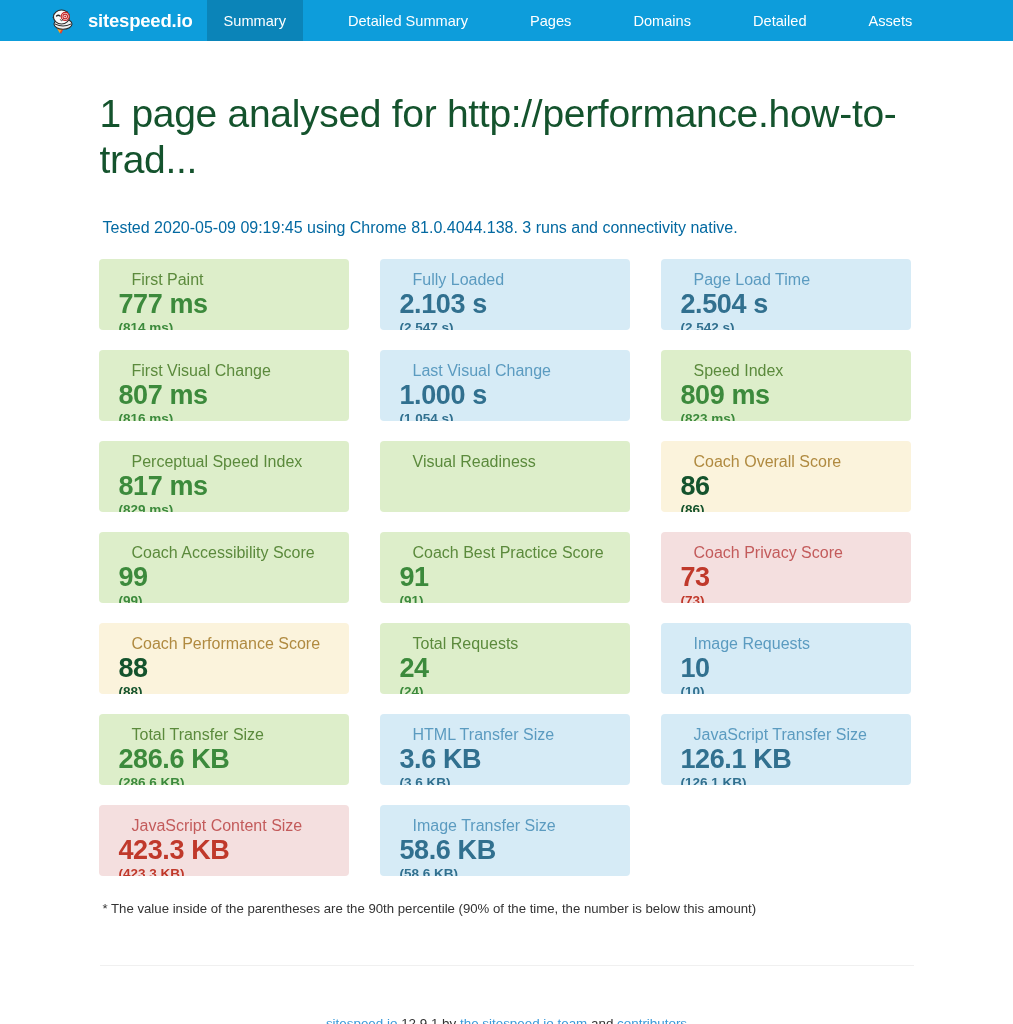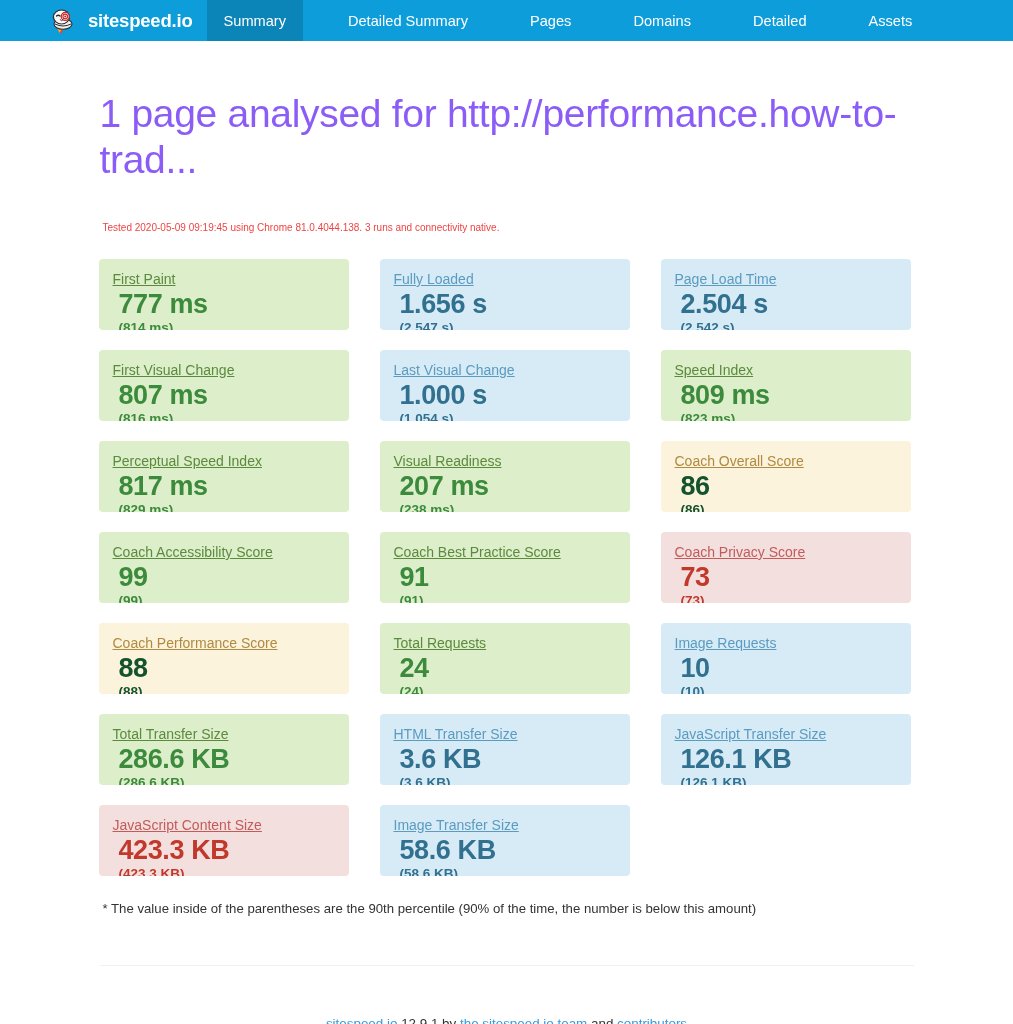--- a/index.html
+++ b/index.html
@@ -73,30 +73,30 @@
   .container {
     width: 814px;
     margin: 0 auto;
     padding-top: 22px;
   }
 
   h1.page-title {
     font-size: 39px;
     line-height: 46px;
     font-weight: normal;
-    color: #8b5cf6;
+    color: #14532d;
     margin: 28px 0 0 0;
     letter-spacing: -0.3px;
     word-break: break-word;
   }
 
   .tested-line {
-    font-size: 10px;
+    font-size: 16px;
     line-height: 20px;
-    color: #ef4444;
+    color: #0369a1;
     margin: 35px 0 0 3px;
   }
 
   
   .card-grid {
     display: flex;
     flex-wrap: wrap;
     margin-top: 21px;
     width: 844px;
     margin-left: -1px;
@@ -104,25 +104,24 @@
   .card {
     width: 250px;
     height: 71px;
     box-sizing: border-box;
     border-radius: 4px;
     margin: 0 31px 20px 0;
     padding: 13px 0 0 14px;
     overflow: hidden;
   }
   .card-label {
-    font-size: 14px;
+    font-size: 16px;
     line-height: 15px;
-    margin: 0 0 1px 0;
+    margin: 0 0 1px 19px;
     white-space: nowrap;
-    text-decoration: underline;
   }
   .card-value-row {
     display: flex;
     align-items: baseline;
     white-space: nowrap;
     flex-direction: column;
   }
   .card-value {
     font-size: 27px;
     font-weight: bold;
@@ -228,21 +227,21 @@
       <div class="card green">
         <div class="card-label">First Paint</div>
         <div class="card-value-row">
           <span class="card-value">777 ms</span>
           <span class="card-paren">(814 ms)</span>
         </div>
       </div>
       <div class="card blue">
         <div class="card-label">Fully Loaded</div>
         <div class="card-value-row">
-          <span class="card-value">1.656 s</span>
+          <span class="card-value">2.103 s</span>
           <span class="card-paren">(2.547 s)</span>
         </div>
       </div>
       <div class="card blue">
         <div class="card-label">Page Load Time</div>
         <div class="card-value-row">
           <span class="card-value">2.504 s</span>
           <span class="card-paren">(2.542 s)</span>
         </div>
       </div>
@@ -269,24 +268,20 @@
       </div>
       <div class="card green">
         <div class="card-label">Perceptual Speed Index</div>
         <div class="card-value-row">
           <span class="card-value">817 ms</span>
           <span class="card-paren">(829 ms)</span>
         </div>
       </div>
       <div class="card green">
         <div class="card-label">Visual Readiness</div>
-        <div class="card-value-row">
-          <span class="card-value">207 ms</span>
-          <span class="card-paren">(238 ms)</span>
-        </div>
       </div>
       <div class="card yellow">
         <div class="card-label">Coach Overall Score</div>
         <div class="card-value-row">
           <span class="card-value">86</span>
           <span class="card-paren">(86)</span>
         </div>
       </div>
       <div class="card green">
         <div class="card-label">Coach Accessibility Score</div>

